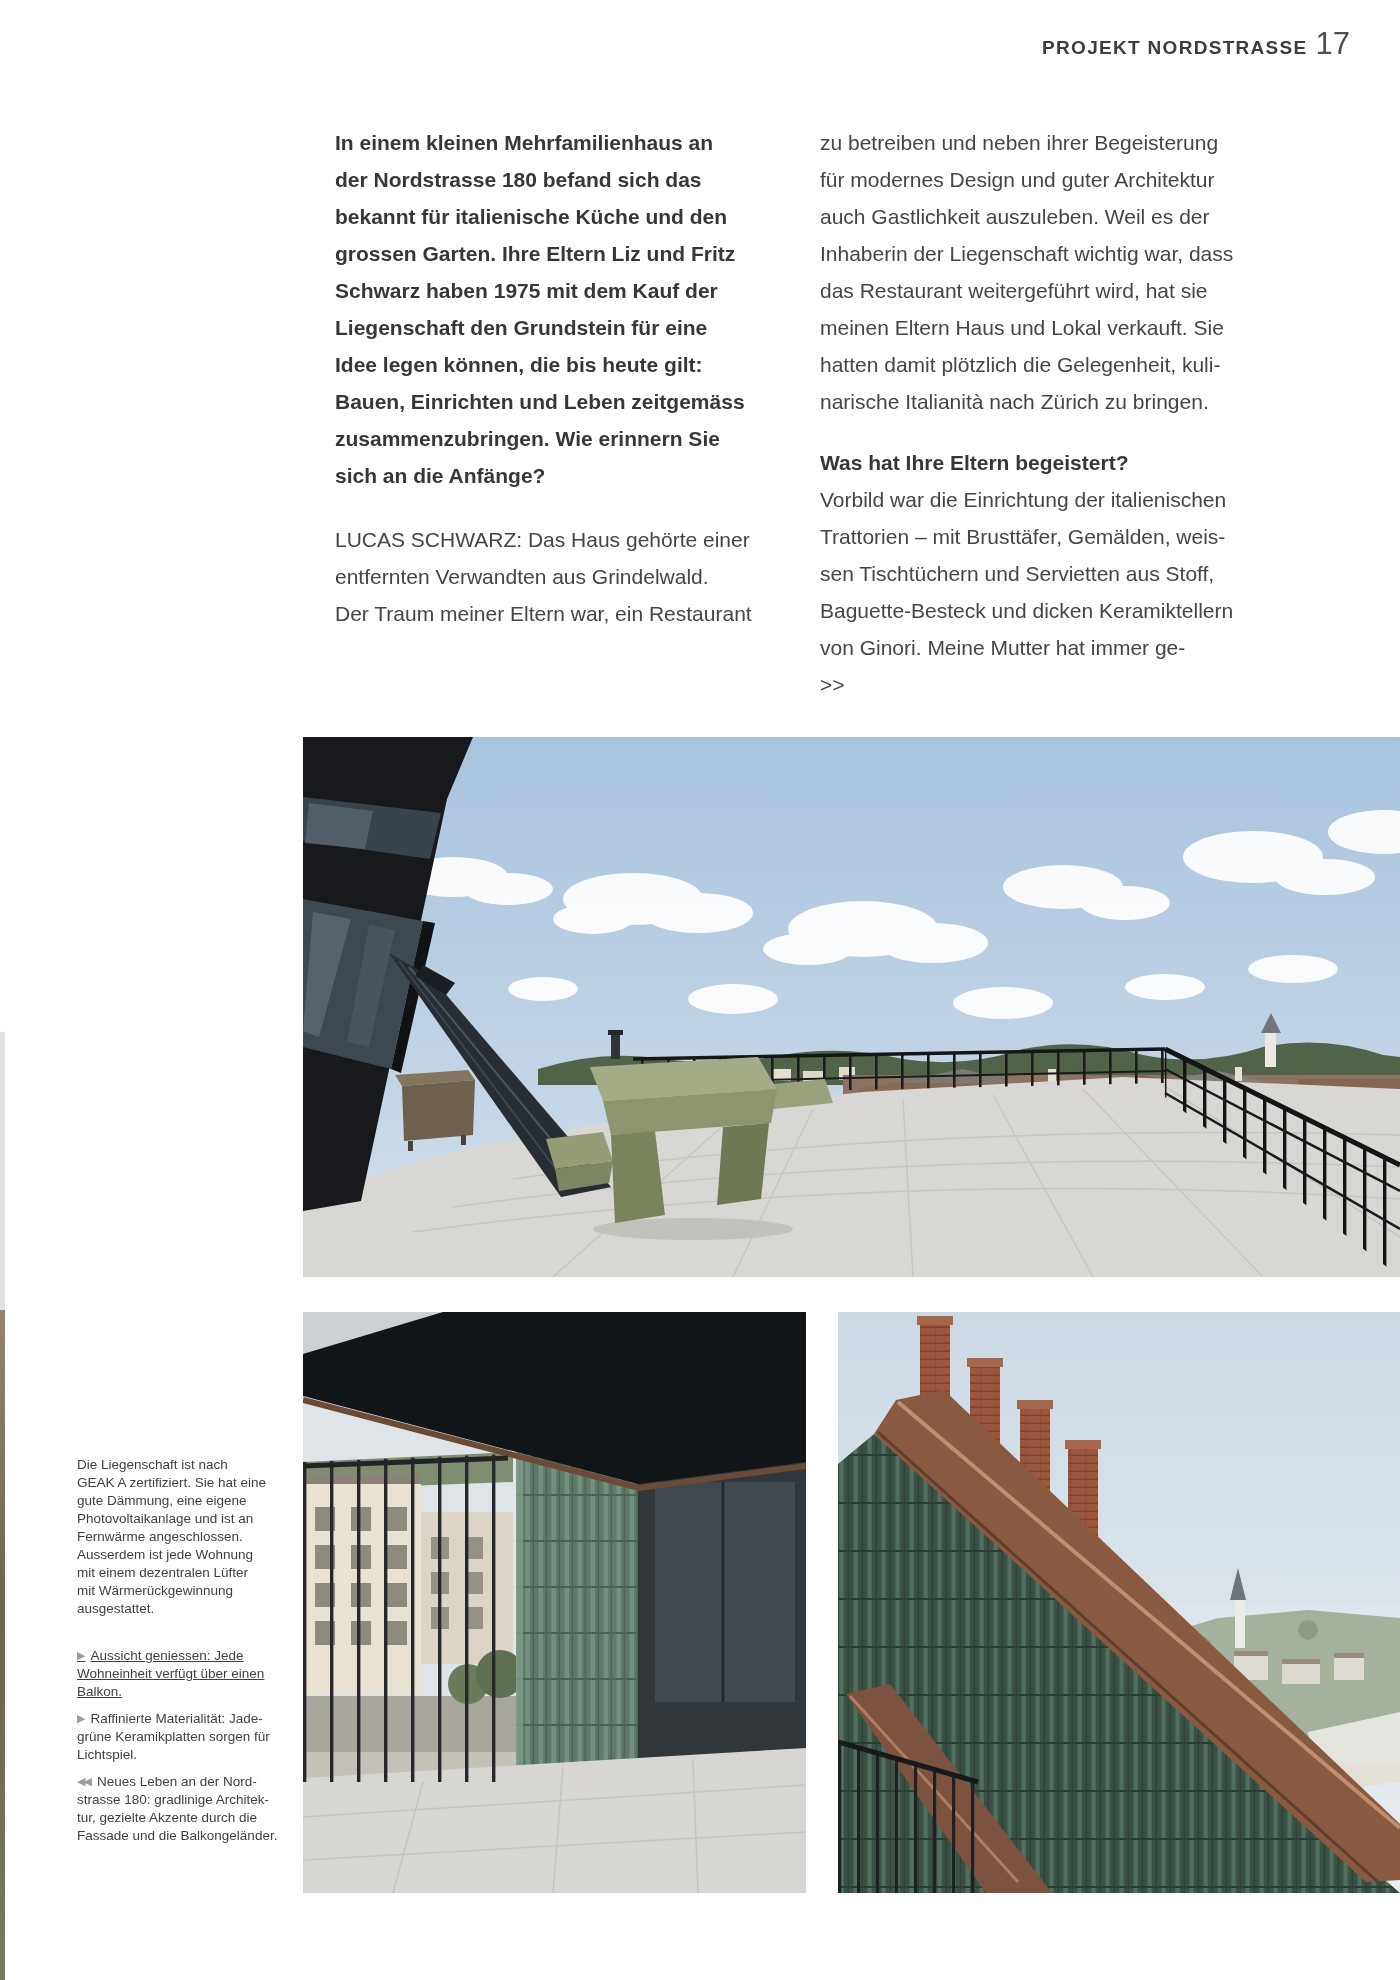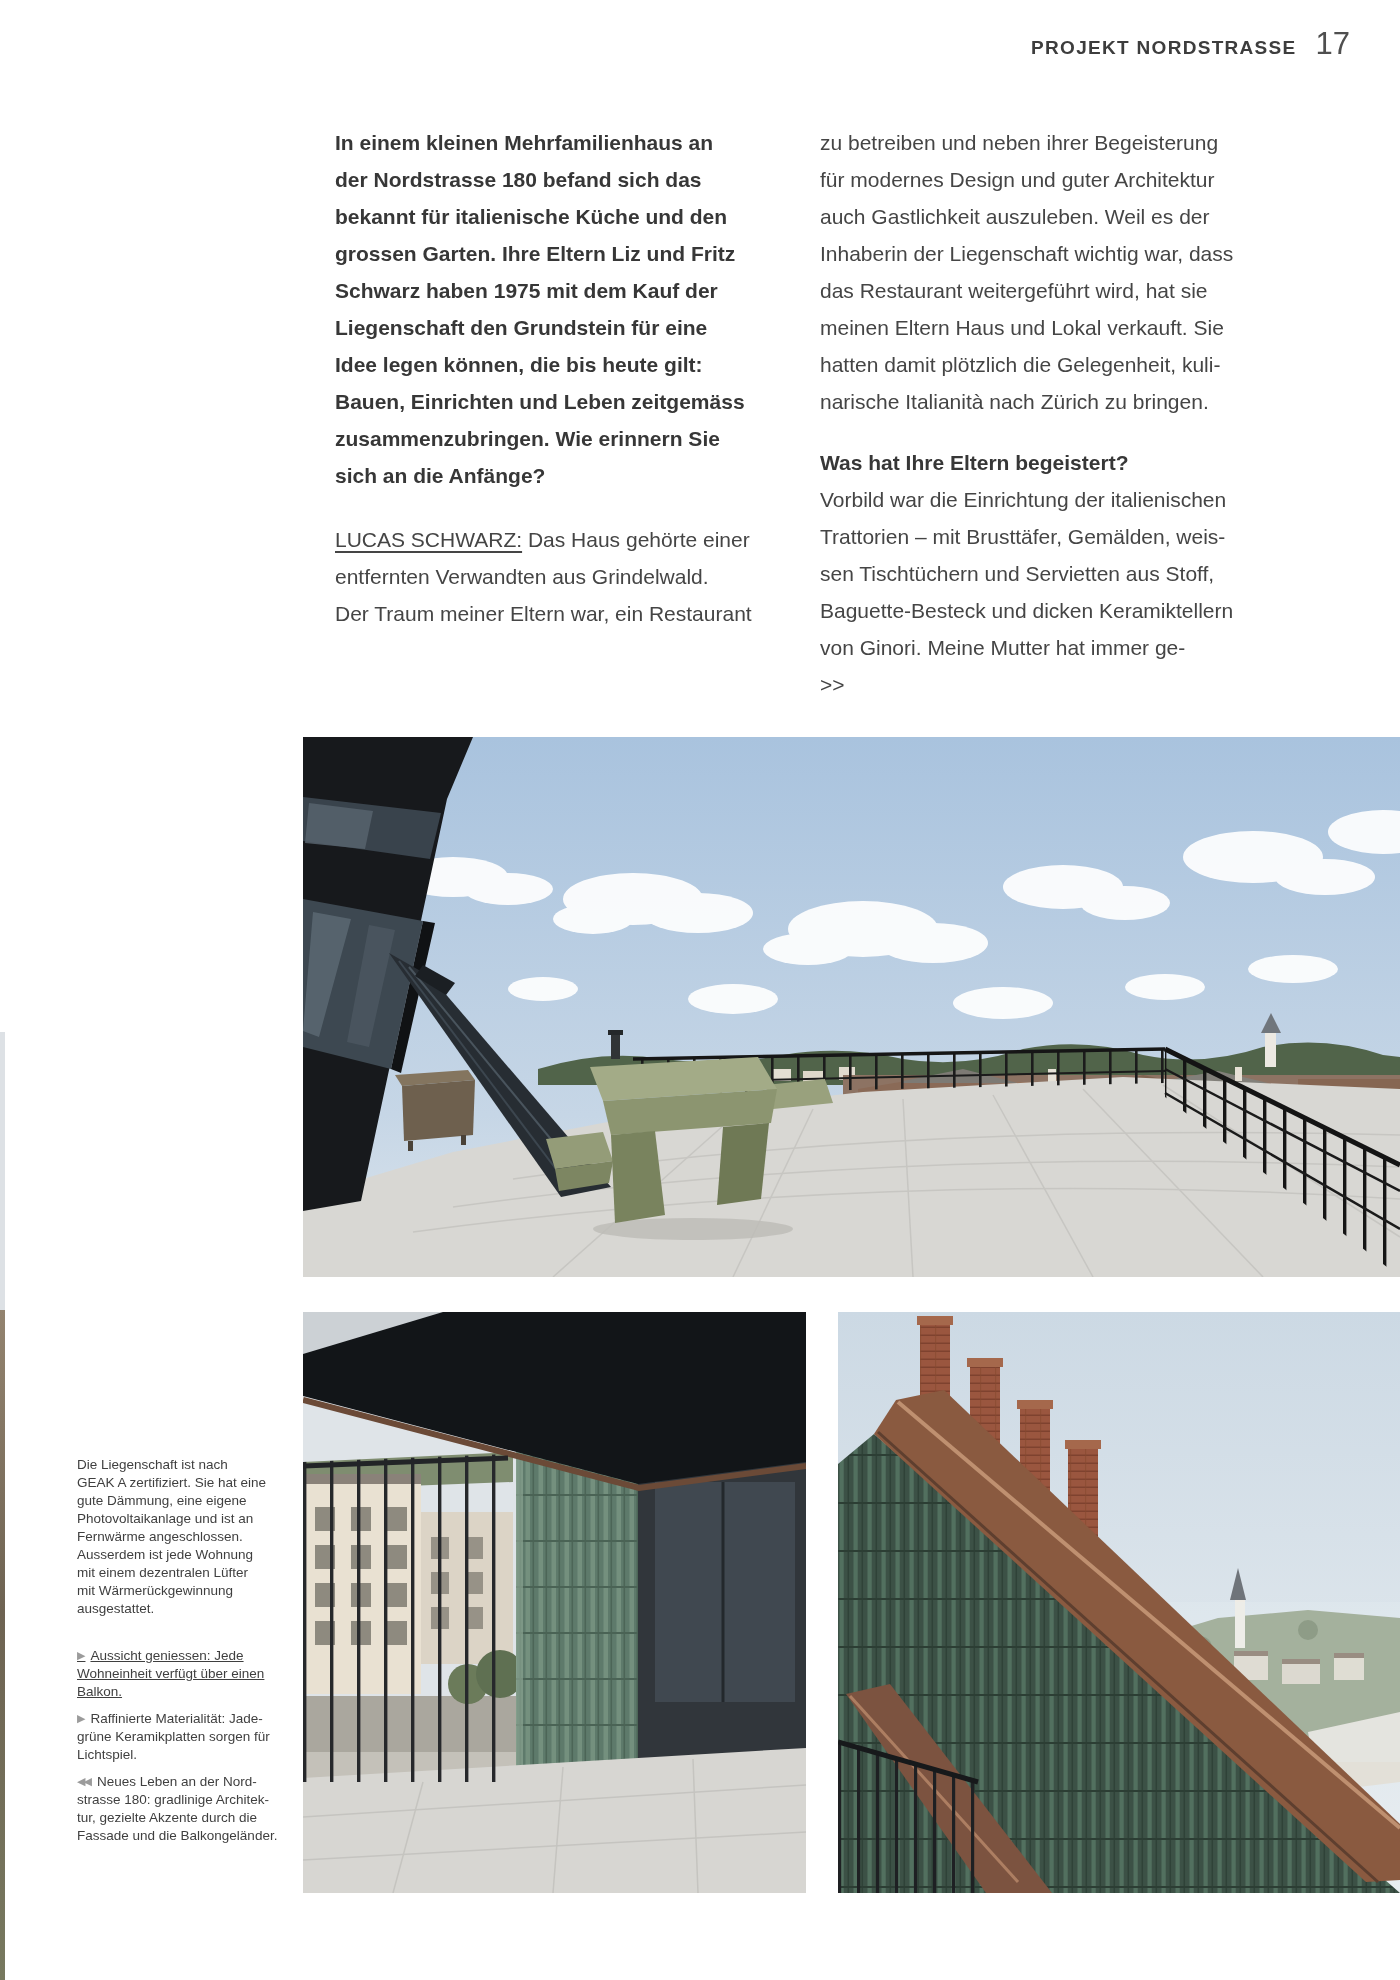--- a/index.html
+++ b/index.html
@@ -1,29 +1,29 @@
 <!DOCTYPE html>
 <html><head>
 <meta charset="utf-8">
 <style>
   html,body{margin:0;padding:0;background:#ffffff;}
   .page{position:relative;width:1400px;height:1980px;background:#ffffff;overflow:hidden;
         font-family:"Liberation Sans",sans-serif;color:#3f3f3f;}
   
-  .header{position:absolute;top:26px;right:50px;display:flex;align-items:baseline;gap:19px;}
+  .header{position:absolute;top:26px;right:50px;display:flex;align-items:baseline;gap:8px;}
   .htitle{font-size:19px;font-weight:700;letter-spacing:1.3px;color:#3d3d3d;}
   .hnum{font-size:31px;font-weight:300;color:#4f4f4f;}
   
   .col{position:absolute;top:124px;font-size:21px;line-height:37px;color:#454545;}
   .col-left{left:335px;width:490px;}
   .col-right{left:820px;width:490px;}
   .tline{white-space:nowrap;}
   .intro{font-weight:700;color:#373737;}
   .answer{margin-top:27px;font-weight:400;}
-  .speaker{text-decoration:underline;text-underline-offset:4px;margin-top:20px;}
+  .speaker{text-underline-offset:4px;margin-top:20px;}
   .q2block{margin-top:24px;}
   .boldline{font-weight:700;color:#373737;}
   
   .caption-col{position:absolute;left:77px;top:1456px;width:200px;font-size:13.5px;line-height:18px;color:#3f3f3f;}
   .caption .tline{white-space:nowrap;}
   .cap2{margin-top:29px;text-decoration:underline;}
   .cap3{margin-top:9px;}
   .cap4{margin-top:9px;}
   .tri{color:#9b9b9b;font-family:"DejaVu Sans",sans-serif;font-size:11px;margin-right:5px;vertical-align:1px;}
   .tri-dbl{letter-spacing:-2px;margin-right:7px;}

